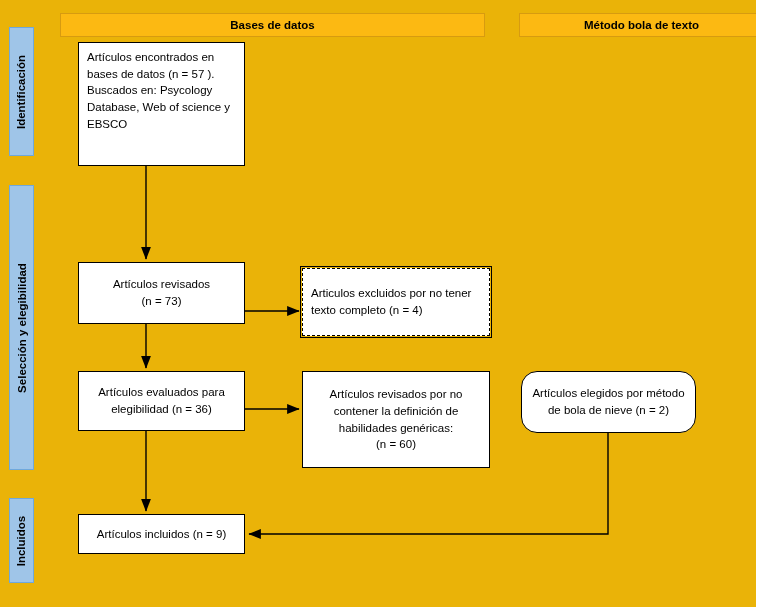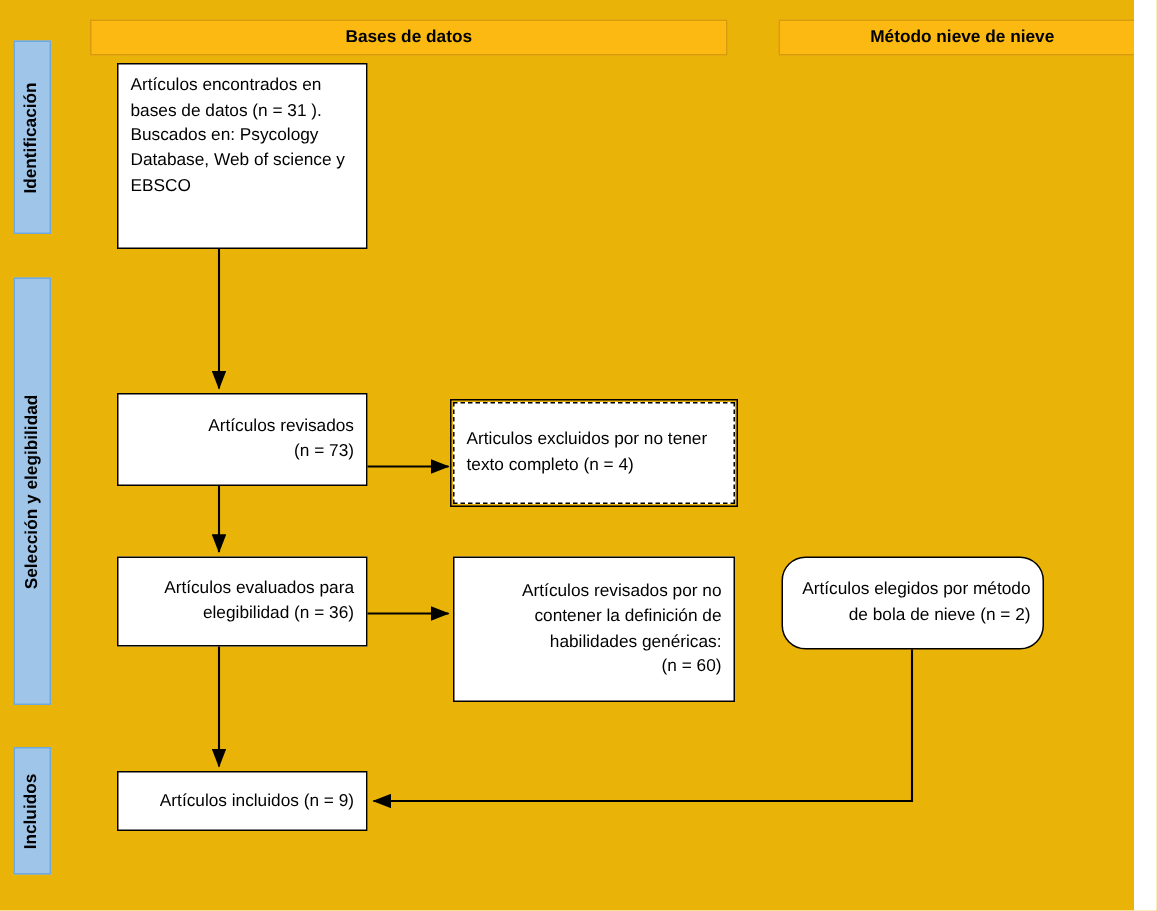--- a/index.html
+++ b/index.html
@@ -60,21 +60,21 @@
     border: 1px dashed #000000;
     outline: 1px solid #000000;
     outline-offset: 1px;
   }
   .center {
     display: flex;
     flex-direction: column;
     justify-content: center;
   }
   .ctext {
-    text-align: right;
+    text-align: center;
   }
   svg.arrows {
     position: absolute;
     left: 0;
     top: 0;
     width: 771px;
     height: 607px;
     pointer-events: none;
   }
   p { margin: 0 0 0 0; }
@@ -82,35 +82,35 @@
 </style>
 </head>
 <body>
 
 <div id="canvas">
 
   <div class="header-band" style="left:60px; top:13px; width:425px; height:24px;">
     <span>Bases de datos</span>
   </div>
   <div class="header-band" style="left:519px; top:13px; width:245px; height:24px;">
-    <span>Método nieve de nieve</span>
+    <span>Método bola de texto</span>
   </div>
 
   <div class="stage" style="left:9px; top:27px; width:25px; height:129px;">
     <span>Identificación</span>
   </div>
   <div class="stage" style="left:9px; top:185px; width:25px; height:285px;">
     <span>Selección y elegibilidad</span>
   </div>
   <div class="stage" style="left:9px; top:498px; width:25px; height:85px;">
     <span>Incluidos</span>
   </div>
 
   <div class="box" style="left:78px; top:42px; width:167px; height:124px;">
-    <p>Artículos encontrados en bases de datos (n = 31 ).</p>
+    <p>Artículos encontrados en bases de datos (n = 57 ).</p>
     <p>Buscados en: Psycology Database, Web of science y EBSCO</p>
   </div>
 
   <div class="box center ctext" style="left:78px; top:262px; width:167px; height:62px;">
     <p>Artículos revisados</p>
     <p>(n = 73)</p>
   </div>
 
   <div class="box dashed center" style="left:302px; top:268px; width:188px; height:68px;">
     <p>Articulos excluidos por no tener texto  completo (n = 4)</p>

